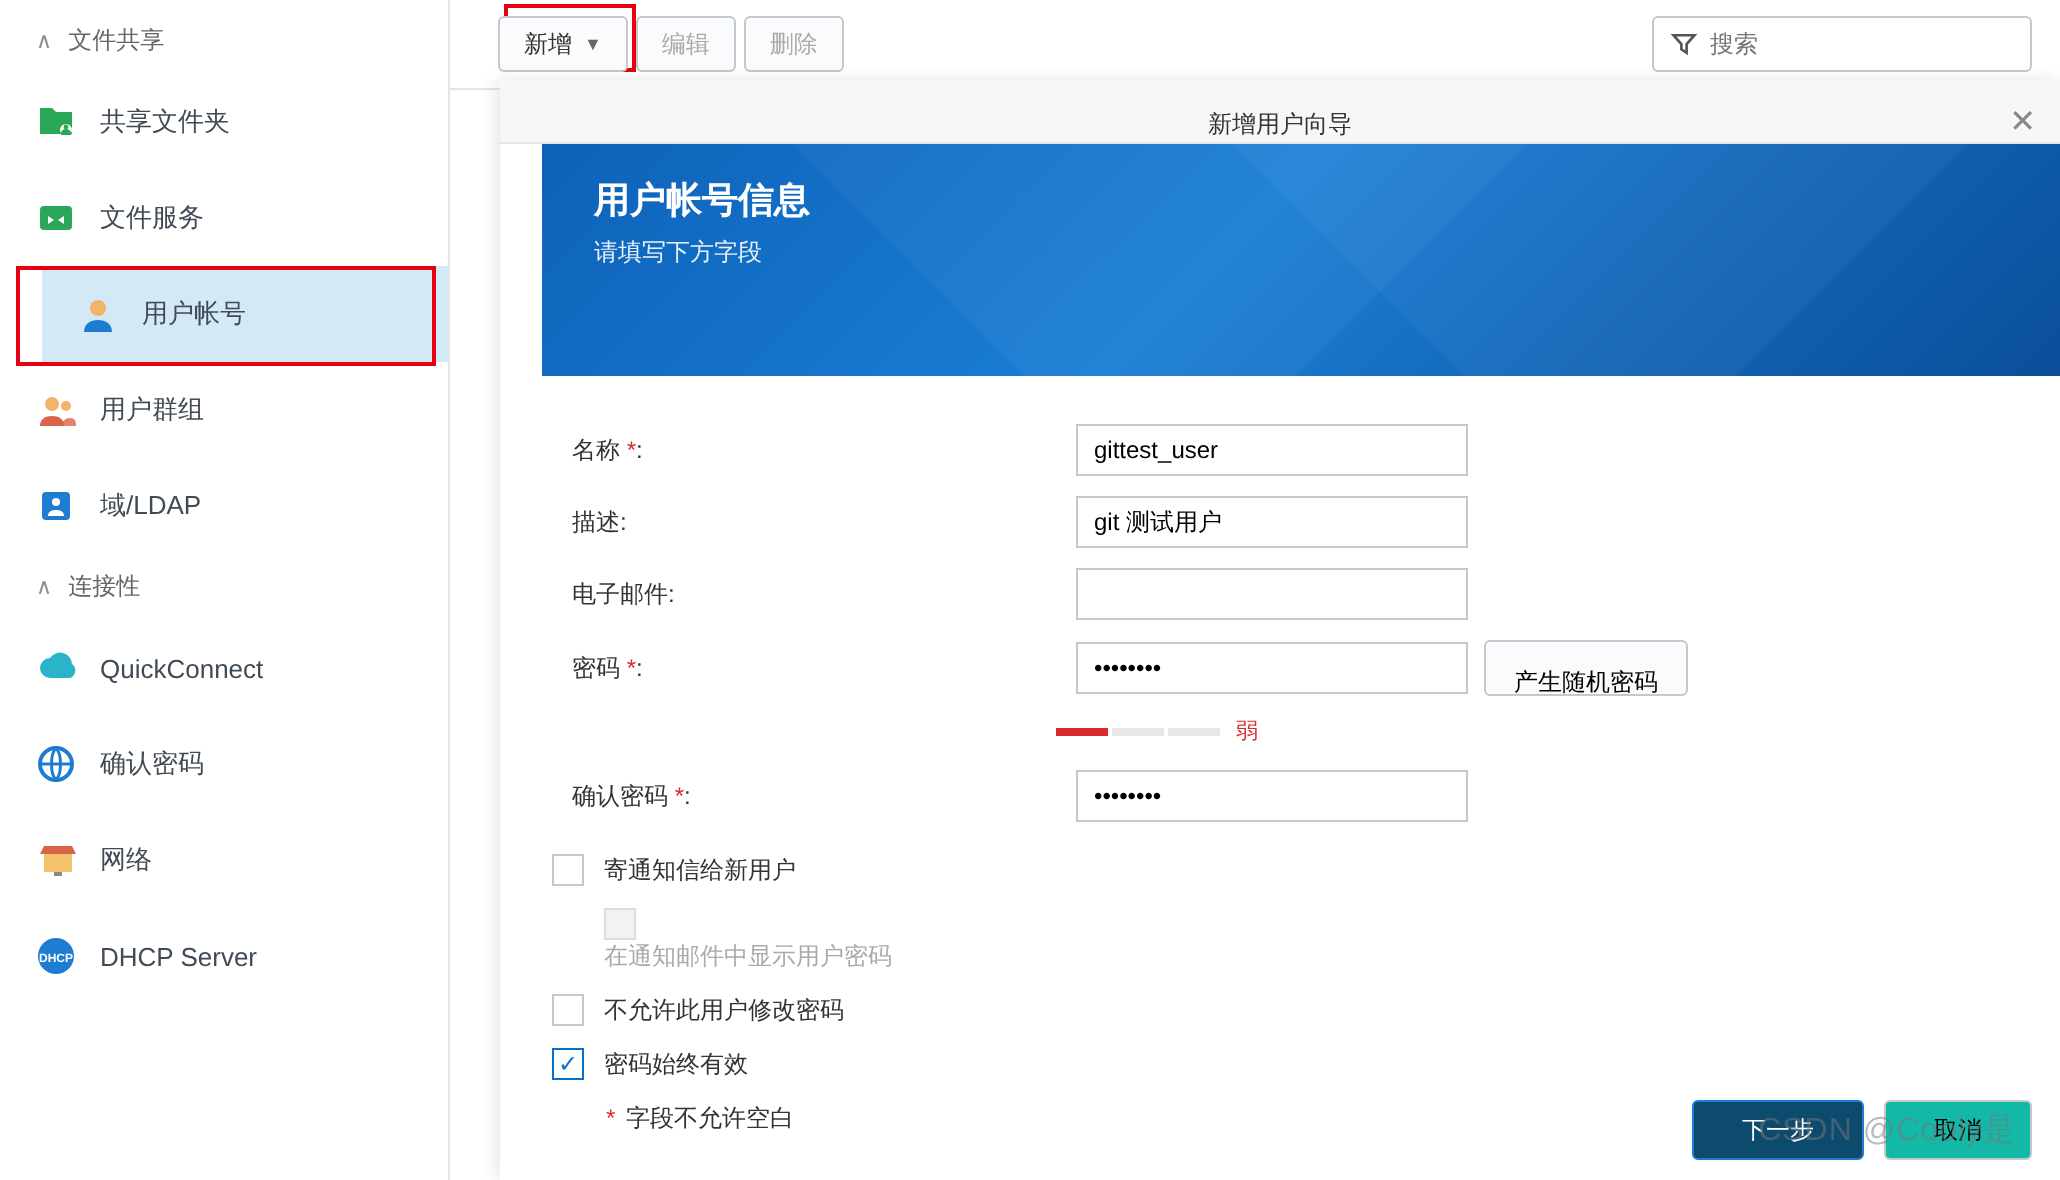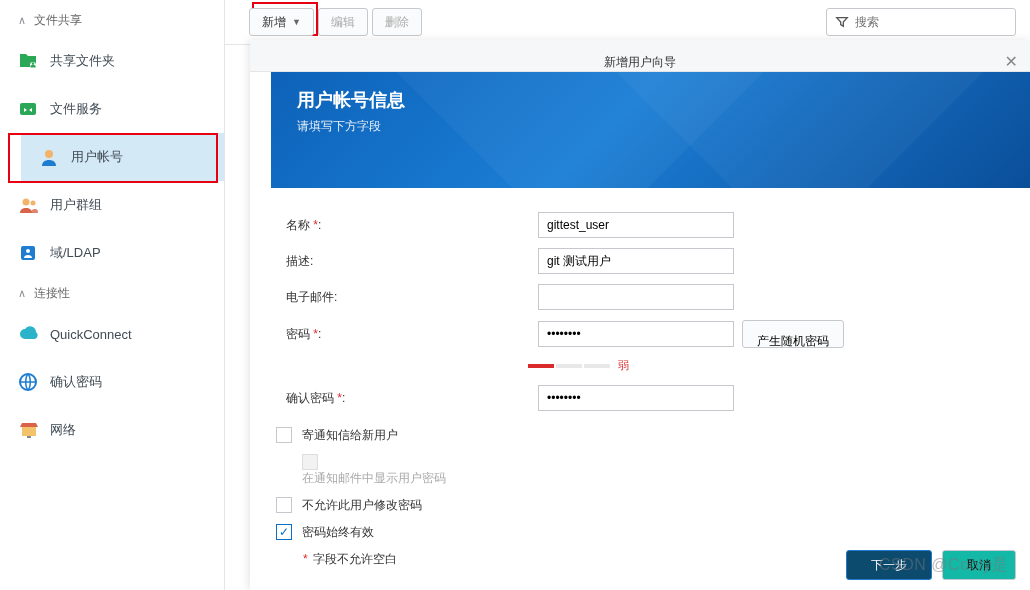--- a/index.html
+++ b/index.html
@@ -135,20 +135,29 @@
   <div class="sidebar-item">
     <span class="ico">
         <svg width="22" height="18">
           <path fill="#d9644a" d="M4 2h14l2 4H2z"></path>
           <rect x="4" y="6" width="14" height="9" fill="#f2c36a"></rect>
           <rect x="9" y="15" width="4" height="2" fill="#888"></rect>
         </svg>
       </span>
     <span>网络</span>
   </div>
+  <div class="sidebar-item">
+    <span class="ico">
+        <svg width="20" height="20">
+          <circle cx="10" cy="10" r="9" fill="#1e7dd1"></circle>
+          <text x="10" y="13" text-anchor="middle" fill="#fff" font-size="6" font-weight="bold">DHCP</text>
+        </svg>
+      </span>
+    <span>DHCP Server</span>
+  </div>
 </div>
 
 <div class="hl-red" style="left:8px; top:133px; width:210px; height:50px;"></div>
 <div class="hl-red" style="left:252px; top:2px; width:66px; height:34px;"></div>
 
 <div class="main">
   <div class="toolbar">
     <div class="tbtn">
       <span>新增</span>
       <span class="caret">▼</span>

